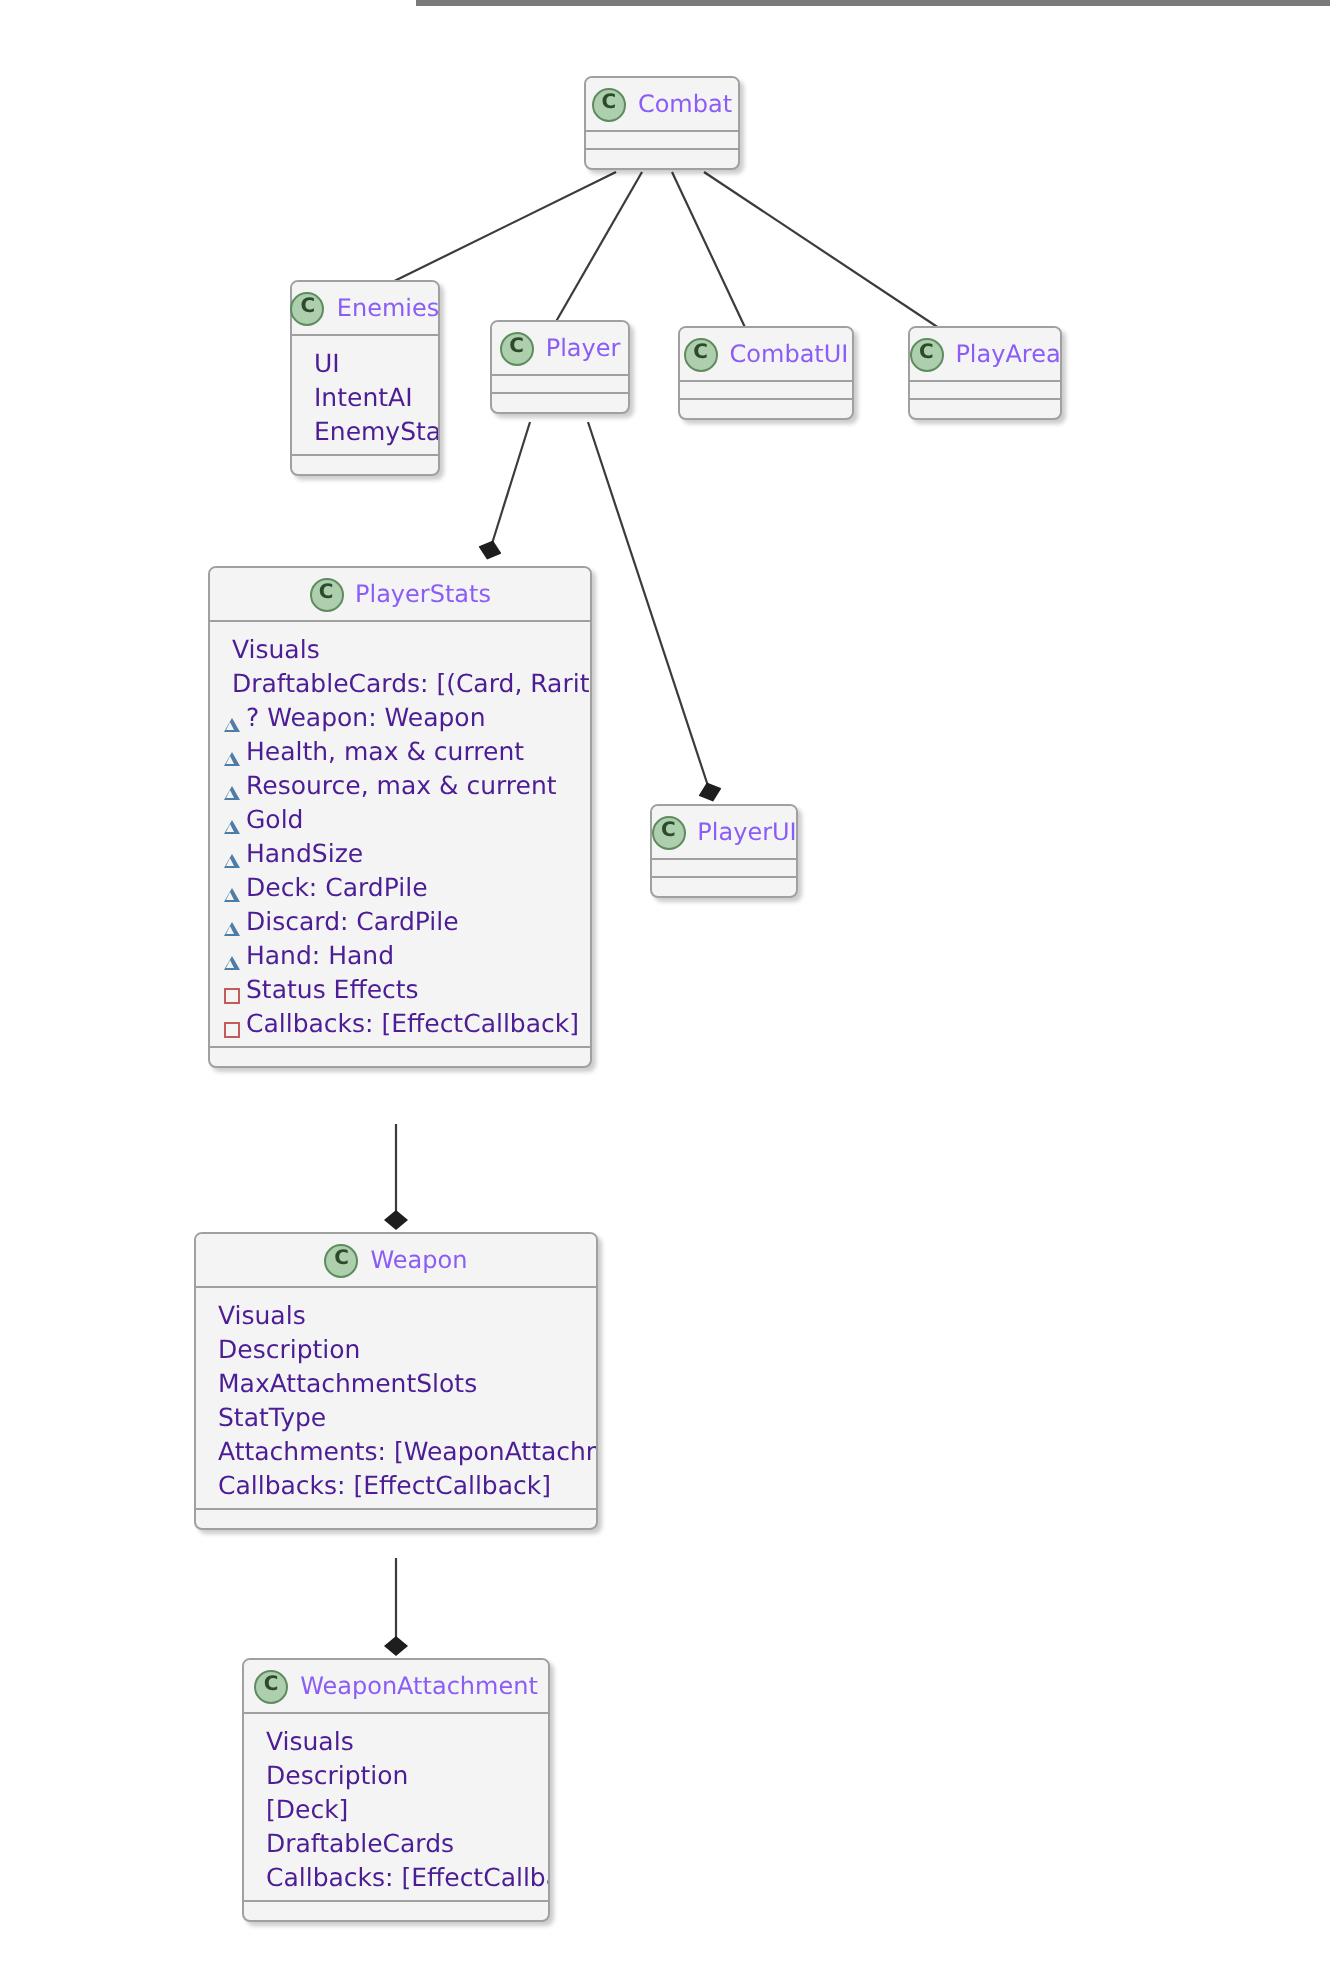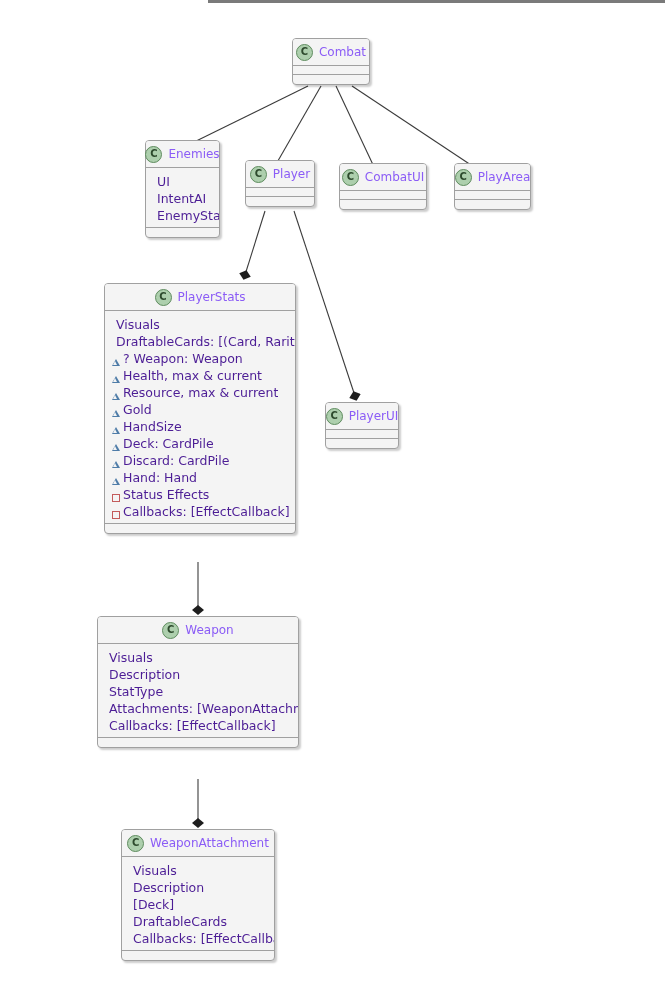--- a/index.html
+++ b/index.html
@@ -288,20 +288,23 @@
       <span class="ctitle">Weapon</span>
     </div>
     <div class="compart">
       <div class="mem plain">
         <span class="txt">Visuals</span>
       </div>
       <div class="mem plain">
         <span class="txt">Description</span>
       </div>
       <div class="mem plain">
+        <span class="txt">MaxAttachmentSlots</span>
+      </div>
+      <div class="mem plain">
         <span class="txt">StatType</span>
       </div>
       <div class="mem plain">
         <span class="txt">Attachments: [WeaponAttachment</span>
       </div>
       <div class="mem plain">
         <span class="txt">Callbacks: [EffectCallback]</span>
       </div>
     </div>
     <div class="compart empty"></div>

